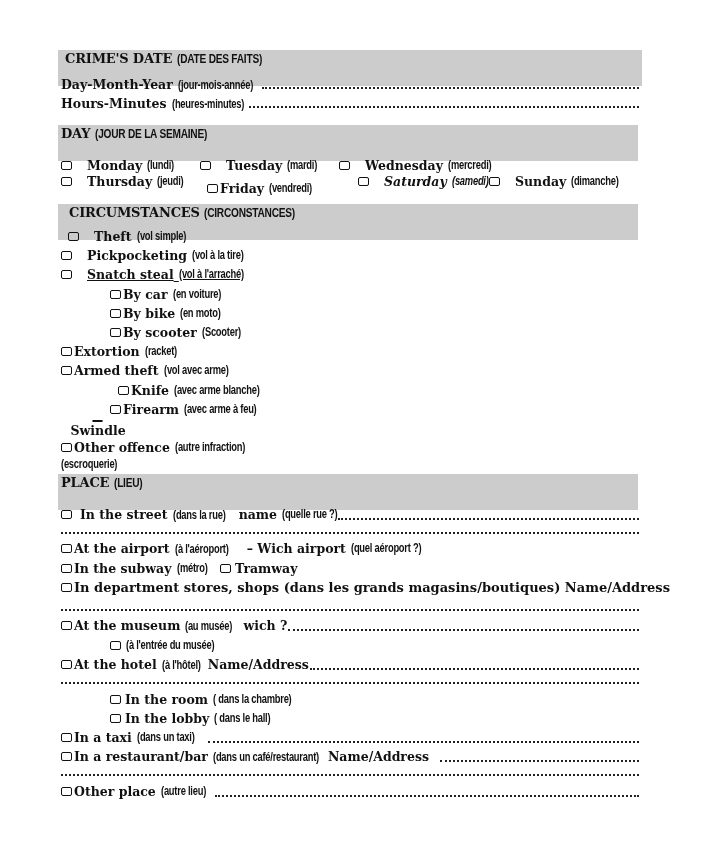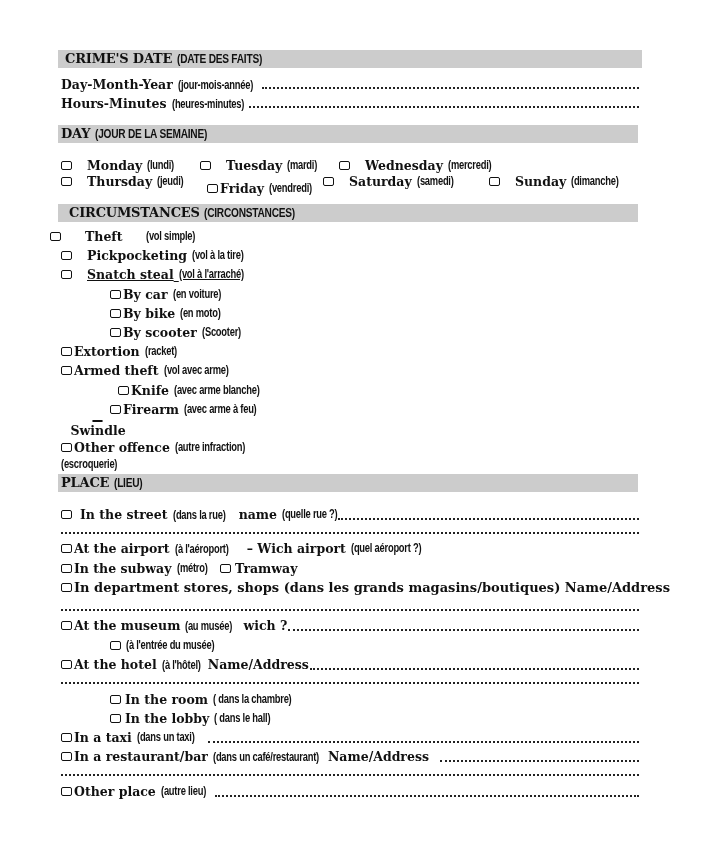--- a/index.html
+++ b/index.html
@@ -1,18 +1,18 @@
 <!DOCTYPE html>
 <html><head>
 <meta charset="utf-8">
 <style>
   html, body { margin: 0; padding: 0; background: #ffffff; }
   body { width: 701px; height: 857px; position: relative; overflow: hidden;
          font-family: "DejaVu Serif", "Liberation Serif", serif; color: #111; }
-  .bar { position: absolute; background: #cccccc; height: 18px; }
+  .bar { position: absolute; background: #cccccc; height: 36px; }
   .bar-title { position: absolute; top: 1px; font-weight: bold; font-size: 13px; white-space: nowrap; letter-spacing: -0.2px; }
   .en { font-family: "DejaVu Serif", "Liberation Serif", serif; font-weight: bold; font-size: 12.5px; }
   .fr { font-family: "Liberation Sans", "DejaVu Sans", sans-serif; font-weight: bold; font-size: 12px;
         display: inline-block; transform: scaleX(0.78); transform-origin: left center; letter-spacing: -0.3px; }
   .frw { display: inline-block; }
   .line { position: absolute; white-space: nowrap; height: 17px; line-height: 17px; }
   .cb { display: inline-block; width: 11px; height: 9px; border: 1.2px solid #111; border-radius: 2px;
         vertical-align: -1px; box-sizing: border-box; }
   .dots { position: absolute; border-bottom: 2px dotted #222; height: 0; }
   .row { position: absolute; height: 17px; line-height: 17px; white-space: nowrap; display: flex; align-items: center; }
@@ -57,37 +57,37 @@
   <span class="en" style="margin-left:15px;">Wednesday</span>&nbsp;<span class="fr">(mercredi)</span>
 </div>
 <div class="row" style="left:61px; top:173px;">
   <span class="cb"></span>
   <span class="en" style="margin-left:15px;">Thursday</span>&nbsp;<span class="fr">(jeudi)</span>
 </div>
 <div class="row" style="left:207px; top:180px;">
   <span class="cb"></span>
   <span class="en" style="margin-left:2px;">Friday</span>&nbsp;<span class="fr">(vendredi)</span>
 </div>
-<div class="row" style="left:323px; top:173px;">
+<div class="row" style="left:358px; top:173px;font-style:italic;">
   <span class="cb"></span>
   <span class="en" style="margin-left:15px;">Saturday</span>&nbsp;<span class="fr">(samedi)</span>
 </div>
 <div class="row" style="left:489px; top:173px;">
   <span class="cb"></span>
   <span class="en" style="margin-left:15px;">Sunday</span>&nbsp;<span class="fr">(dimanche)</span>
 </div>
 
 <div class="bar" style="left:58px; top:204px; width:580px;">
   <span class="bar-title" style="left:11px;">
     <span>CIRCUMSTANCES</span>
     <span class="fr" style="font-size:13px;">(CIRCONSTANCES)</span>
   </span>
 </div>
 
-<div class="row" style="left:50px; top:228px;gap:9px;">
+<div class="row" style="left:68px; top:228px;">
   <span class="cb"></span>
   <span class="en" style="margin-left:15px;">Theft</span>&nbsp;<span class="fr">(vol simple)</span>
 </div>
 <div class="row" style="left:61px; top:247px;">
   <span class="cb"></span>
   <span class="en" style="margin-left:15px;">Pickpocketing</span>&nbsp;<span class="fr">(vol à la tire)</span>
 </div>
 <div class="row" style="left:61px; top:266px;text-decoration:underline;">
   <span class="cb"></span>
   <span class="en" style="margin-left:15px;">Snatch steal</span>&nbsp;<span class="fr">(vol à l'arraché)</span>

